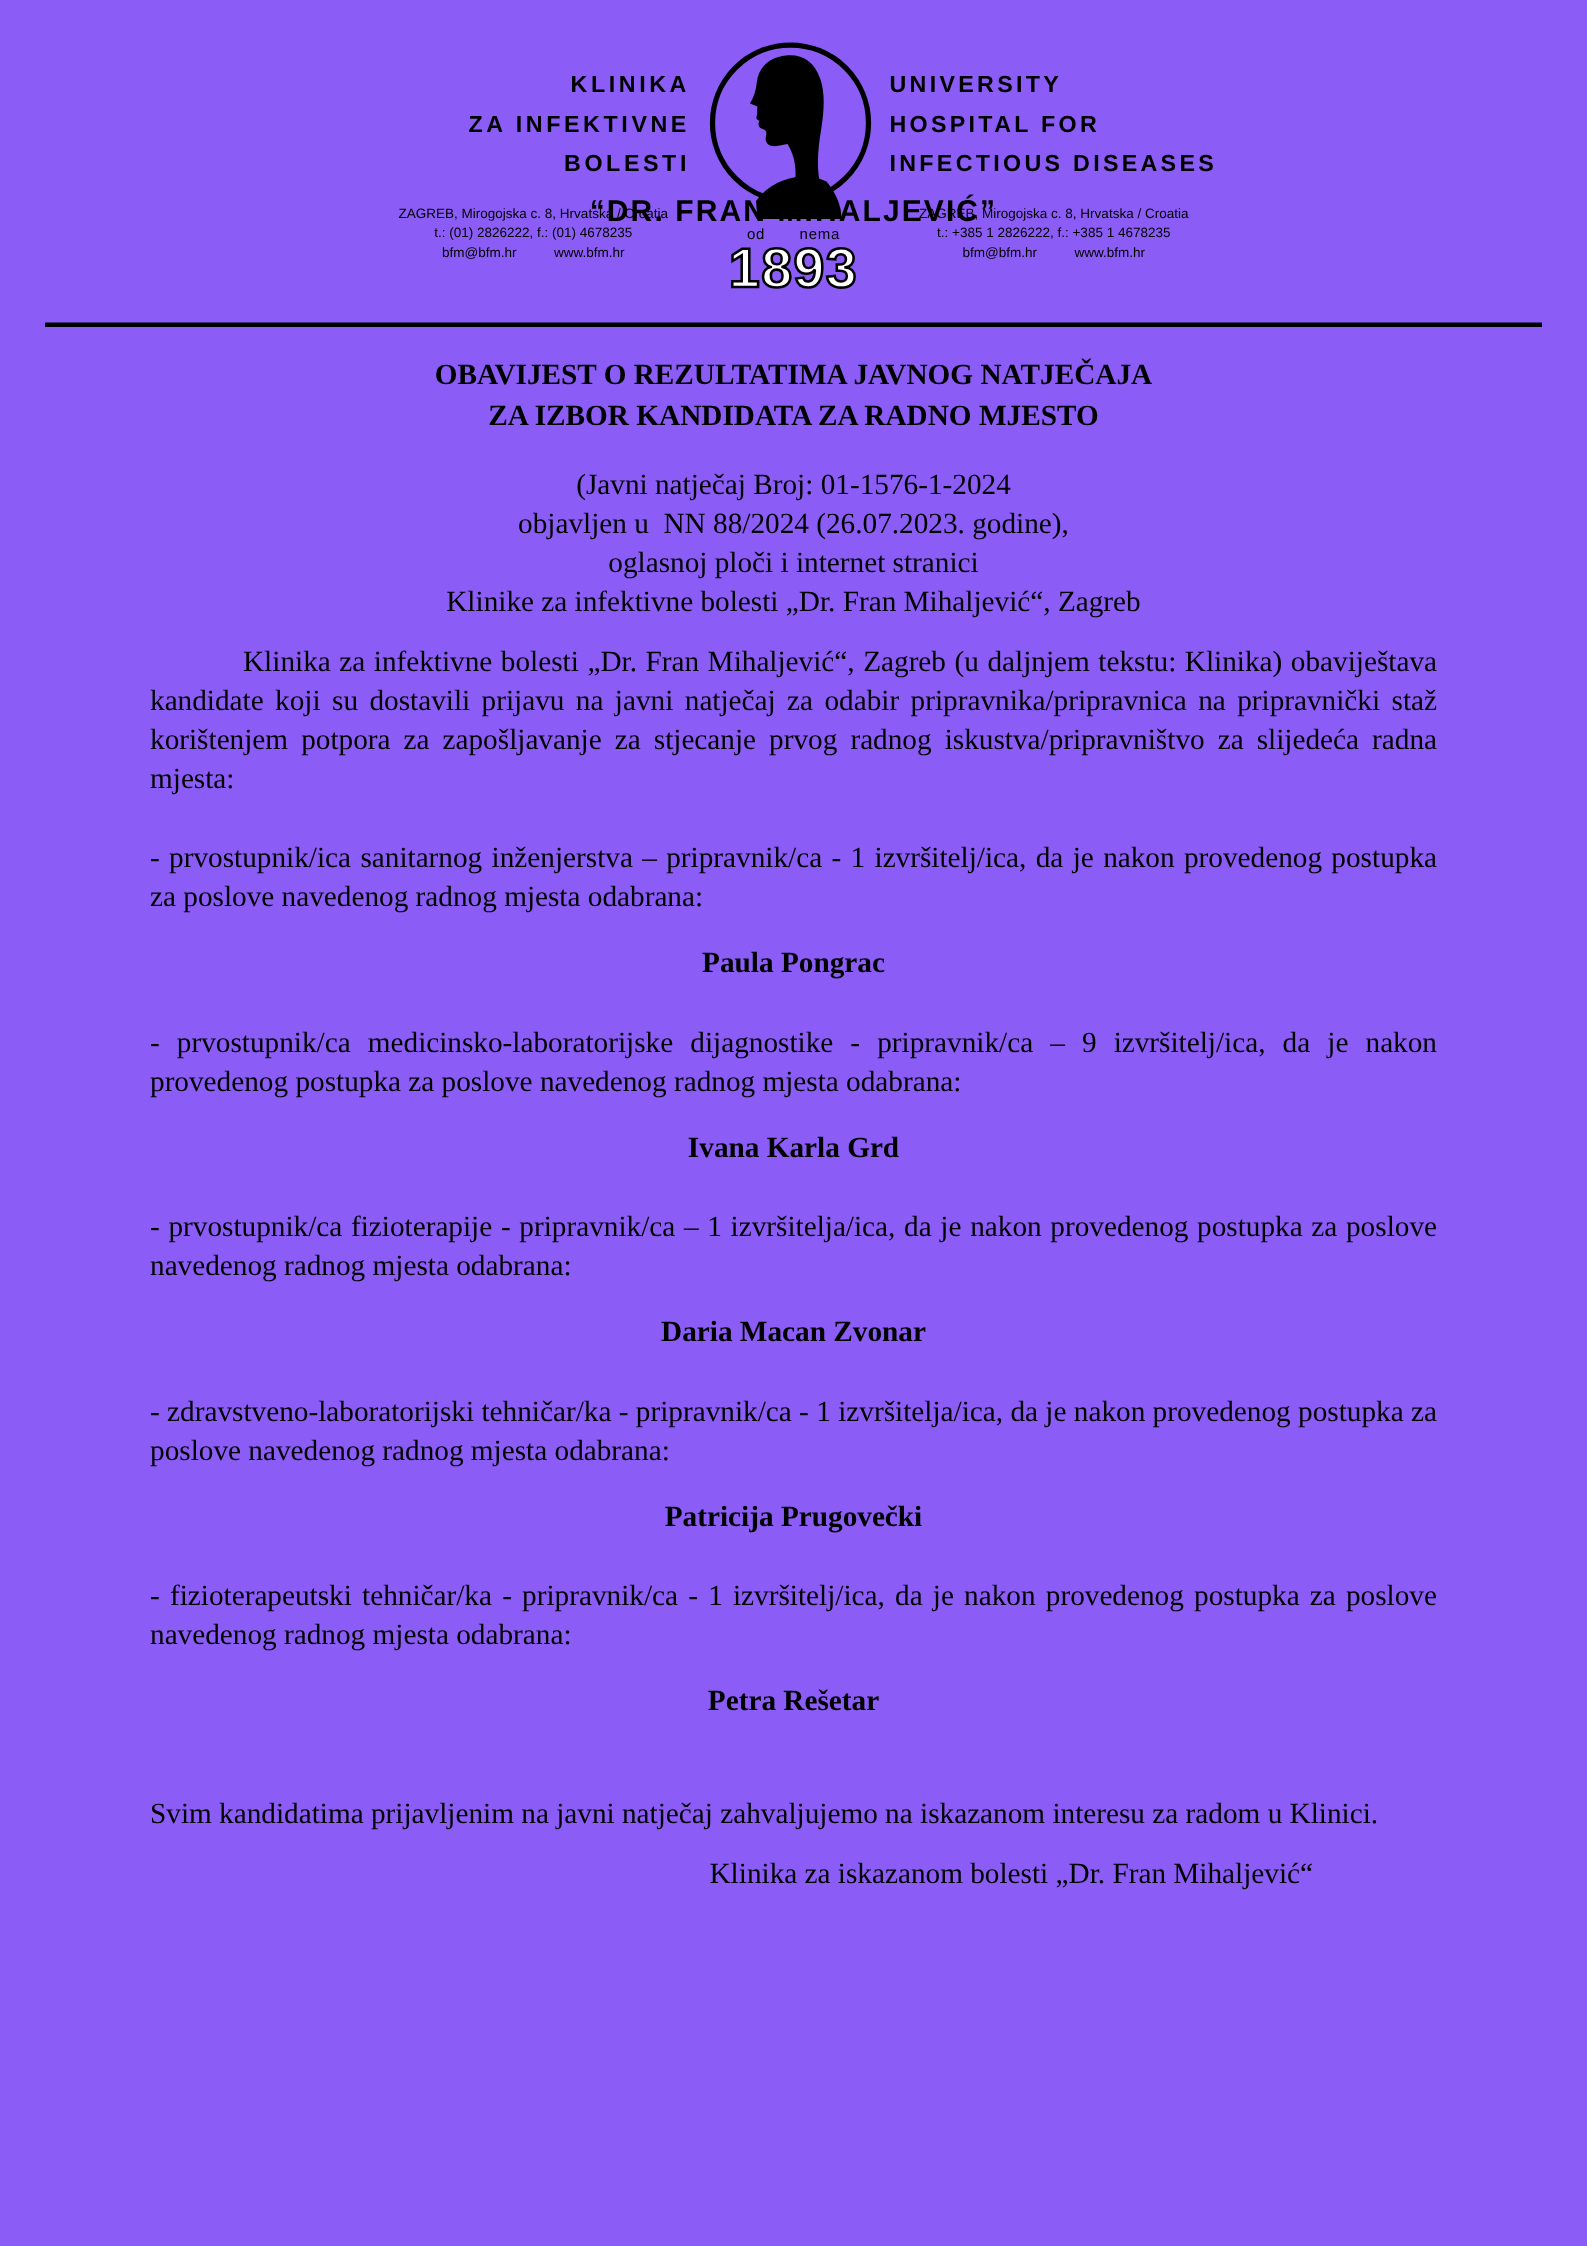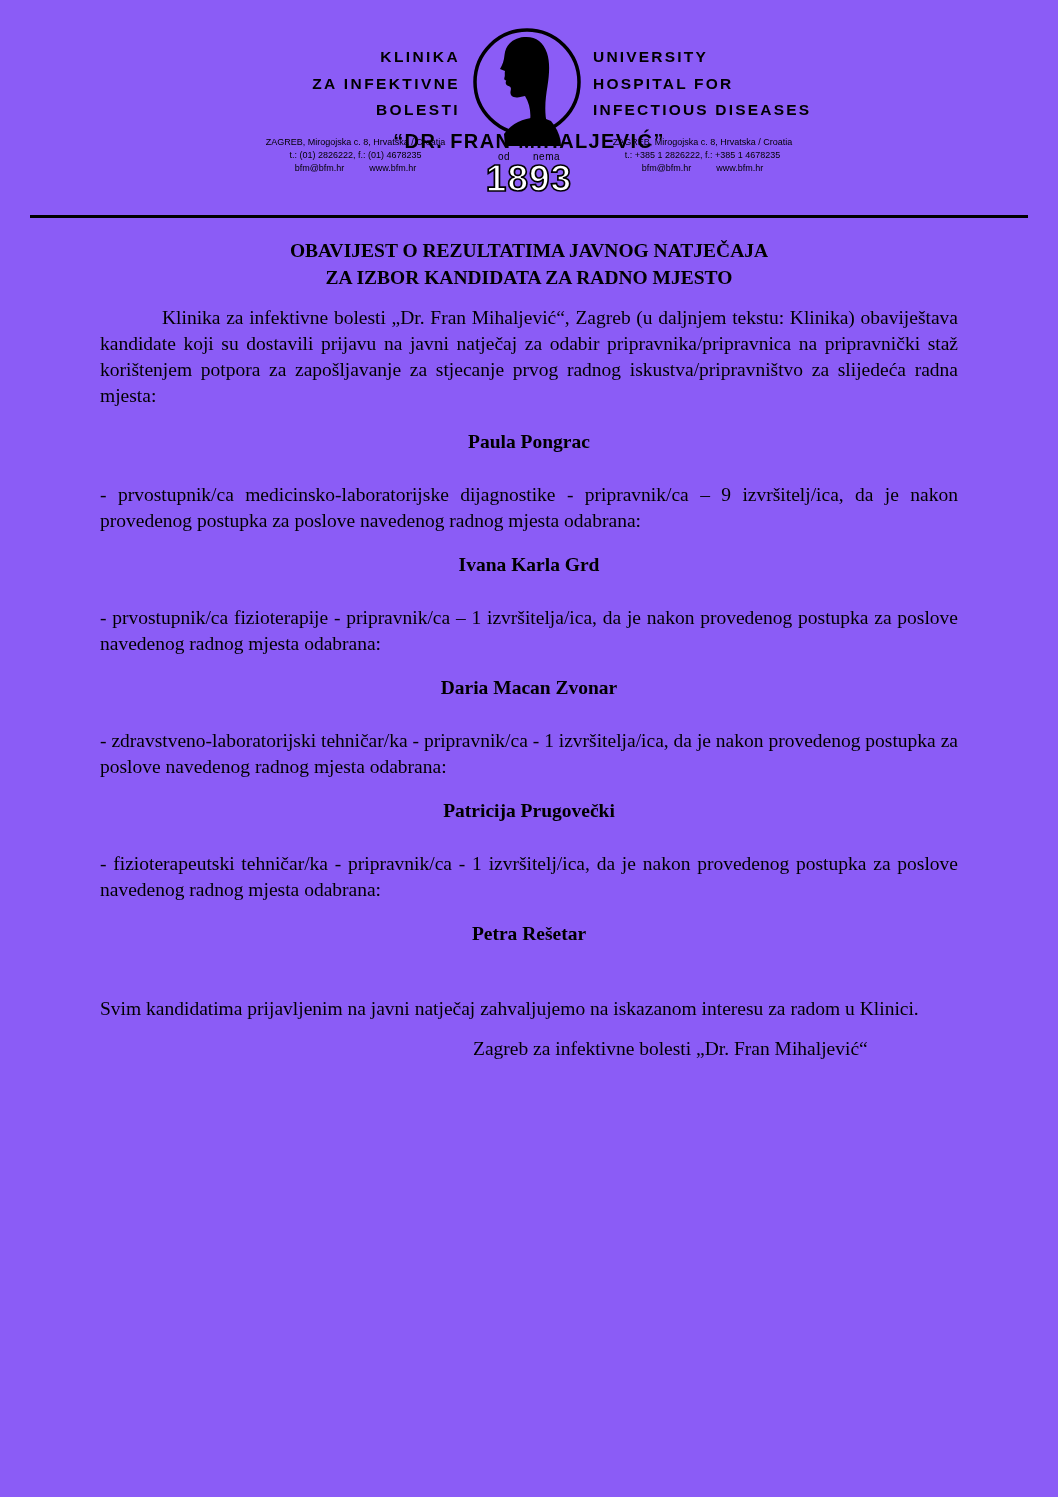--- a/index.html
+++ b/index.html
@@ -100,31 +100,36 @@
     <div class="contact right">ZAGREB, Mirogojska c. 8, Hrvatska / Croatia
 t.: +385 1 2826222, f.: +385 1 4678235
 bfm@bfm.hr          www.bfm.hr</div>
   </div>
 
   <div class="rule"></div>
 
   <div class="content">
     <div class="doc-title">OBAVIJEST O REZULTATIMA JAVNOG NATJEČAJA
 ZA IZBOR KANDIDATA ZA RADNO MJESTO</div>
+    <div class="doc-subtitle">(Javni natječaj Broj: 01-1576-1-2024
+objavljen u  NN 88/2024 (26.07.2023. godine),
+oglasnoj ploči i internet stranici
+Klinike za infektivne bolesti „Dr. Fran Mihaljević“, Zagreb</div>
     <div class="intro">Klinika za infektivne bolesti „Dr. Fran Mihaljević“, Zagreb (u daljnjem tekstu: Klinika) obaviještava kandidate koji su dostavili prijavu na javni natječaj za odabir pripravnika/pripravnica na pripravnički staž korištenjem potpora za zapošljavanje za stjecanje prvog radnog iskustva/pripravništvo za slijedeća radna mjesta:</div>
 
     <div class="sections">
+        <div class="job-paragraph">- prvostupnik/ica sanitarnog inženjerstva – pripravnik/ca - 1 izvršitelj/ica, da je nakon provedenog postupka za poslove navedenog radnog mjesta odabrana:</div>
         <div class="candidate-name">Paula Pongrac</div>
         <div class="job-paragraph">- prvostupnik/ca medicinsko-laboratorijske dijagnostike - pripravnik/ca – 9 izvršitelj/ica, da je nakon provedenog postupka za poslove navedenog radnog mjesta odabrana:</div>
         <div class="candidate-name">Ivana Karla Grd</div>
         <div class="job-paragraph">- prvostupnik/ca fizioterapije - pripravnik/ca – 1 izvršitelja/ica, da je nakon provedenog postupka za poslove navedenog radnog mjesta odabrana:</div>
         <div class="candidate-name">Daria Macan Zvonar</div>
         <div class="job-paragraph">- zdravstveno-laboratorijski tehničar/ka - pripravnik/ca - 1 izvršitelja/ica, da je nakon provedenog postupka za poslove navedenog radnog mjesta odabrana:</div>
         <div class="candidate-name">Patricija Prugovečki</div>
         <div class="job-paragraph">- fizioterapeutski tehničar/ka - pripravnik/ca - 1 izvršitelj/ica, da je nakon provedenog postupka za poslove navedenog radnog mjesta odabrana:</div>
         <div class="candidate-name">Petra Rešetar</div>
       </div>
 
     <div class="closing">Svim kandidatima prijavljenim na javni natječaj zahvaljujemo na iskazanom interesu za radom u Klinici.</div>
-    <div class="signature">Zagreb za infektivne bolesti „Dr. Fran Mihaljević“</div>
+    <div class="signature">Klinika za iskazanom bolesti „Dr. Fran Mihaljević“</div>
   </div>
 
 </div>
 
 </body></html>

